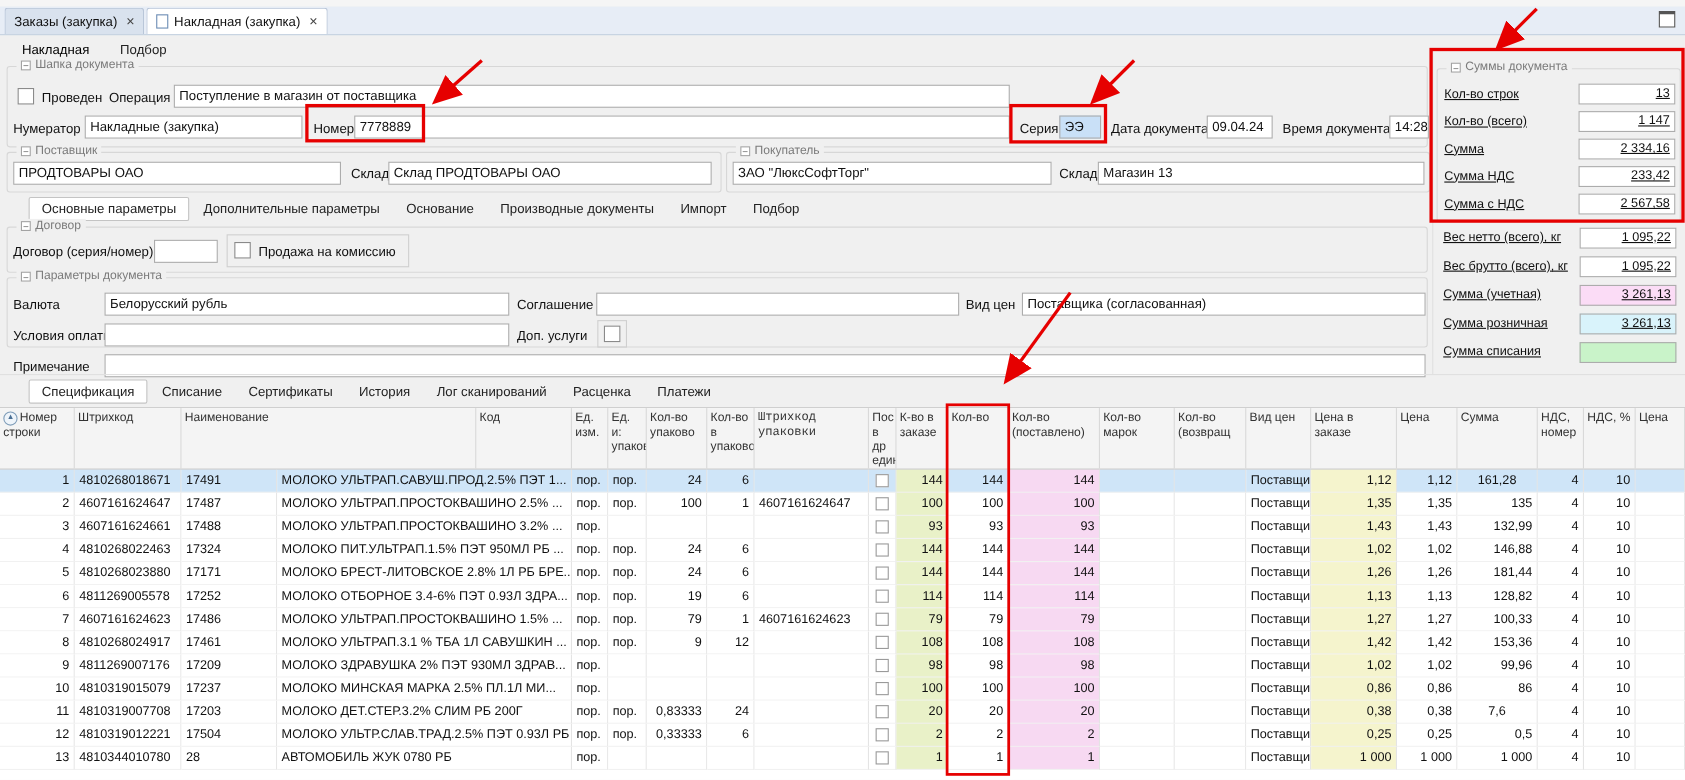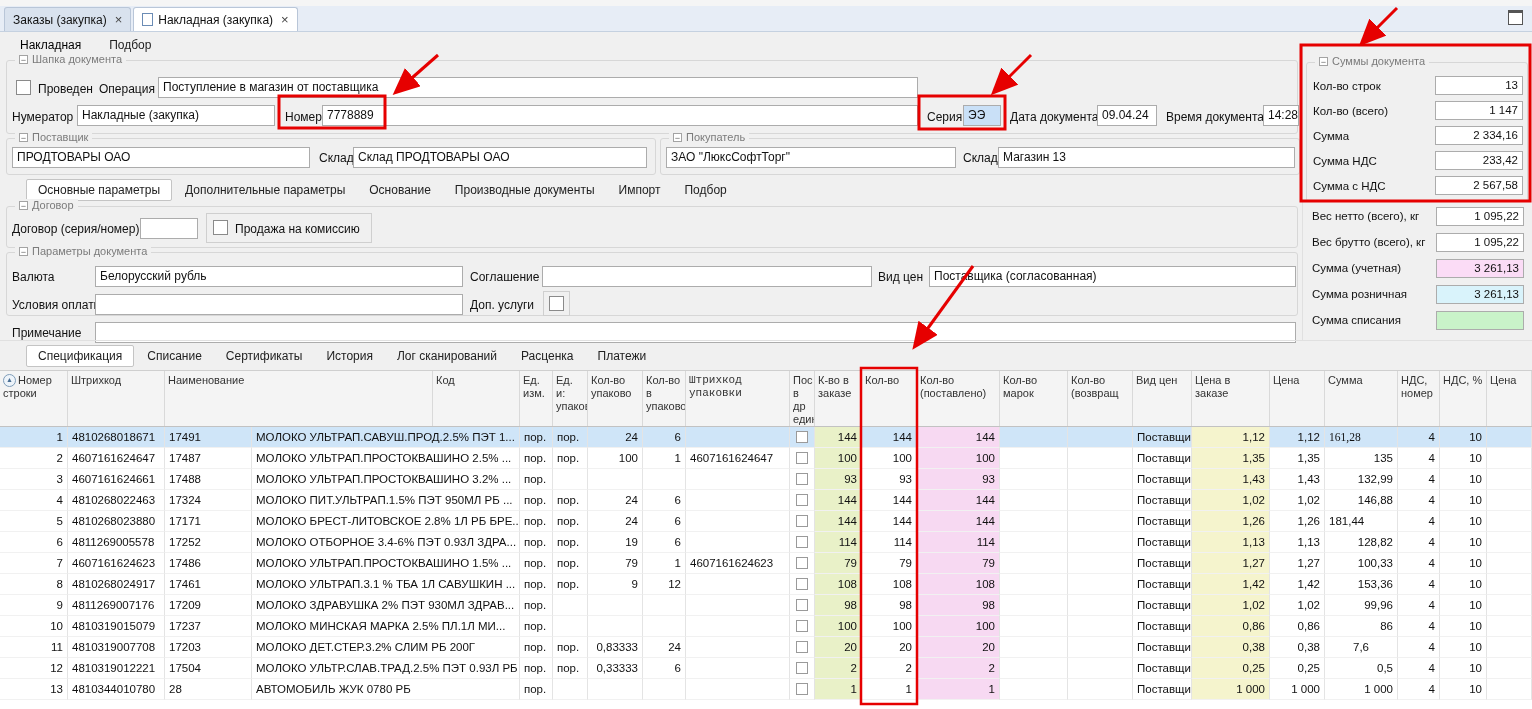--- a/index.html
+++ b/index.html
@@ -28,21 +28,21 @@
   .inp{position:absolute;height:21px;background:#fff;border:1px solid #acacac;font-size:12px;padding:0 4px;
        line-height:19px;white-space:nowrap;overflow:hidden;box-sizing:border-box;}
   .cb{position:absolute;width:15px;height:15px;background:#fff;border:1px solid #8a8a8a;box-sizing:border-box;}
   .panelbox{position:absolute;border:1px solid #cfcfcf;box-sizing:border-box;}
   .sep{position:absolute;background:#e0e0e0;}
   
   .ftabs{position:absolute;display:flex;align-items:center;gap:2px;padding-left:20px;}
   .ftab{padding:3px 11px;font-size:12px;color:#222;white-space:nowrap;}
   .ftab.active{background:#fff;border:1px solid #c4c4c4;border-radius:2px;}
   
-  .sumsbox{position:absolute;}
+  .sumsbox{position:absolute;text-decoration:underline;}
   .sumrow{display:flex;align-items:center;justify-content:space-between;height:25px;padding:0 4px 0 6px;}
   .sumrow.tall{height:26px;}
   .sumlbl{font-size:11.5px;color:#111;white-space:nowrap;}
   .suminp{width:88px;height:19px;border:1px solid #acacac;background:#fff;font-size:11.5px;text-align:right;
           padding:0 4px;line-height:17px;box-sizing:border-box;flex:none;}
   
   .gridwrap{position:absolute;left:0;top:370px;width:1532px;height:339px;background:#fff;border-top:1px solid #cfcfcf;box-sizing:border-box;}
   .ghead{position:absolute;left:0;top:0;width:1532px;height:56px;display:flex;background:#f4f4f4;
          border-bottom:1px solid #c2c2c2;box-sizing:border-box;}
   .hcell{box-sizing:border-box;border-right:1px solid #d9d9d9;padding:3px 3px;font-size:11px;color:#333;
@@ -269,21 +269,21 @@
             <span class="cbsm"></span>
           </div>
           <div class="gcell" style="width: 47px; text-align: right; background: rgb(233, 241, 200);">144</div>
           <div class="gcell" style="width: 55px; text-align: right;">144</div>
           <div class="gcell" style="width: 83px; text-align: right; background: rgb(247, 217, 242);">144</div>
           <div class="gcell" style="width: 68px; text-align: right;"></div>
           <div class="gcell" style="width: 65px; text-align: right;"></div>
           <div class="gcell" style="width: 59px;">Поставщи...</div>
           <div class="gcell" style="width: 78px; text-align: right; background: rgb(245, 244, 205);">1,12</div>
           <div class="gcell" style="width: 55px; text-align: right;">1,12</div>
-          <div class="gcell" style="width: 73px; text-align: left; font-family: Liberation Serif, serif;">161,28</div>
+          <div class="gcell" style="width: 73px; text-align: center;">161,28</div>
           <div class="gcell" style="width: 42px; text-align: right;">4</div>
           <div class="gcell" style="width: 47px; text-align: right;">10</div>
           <div class="gcell" style="width: 45px; text-align: right;"></div>
         </div>
         <div class="grow">
           <div class="gcell" style="width: 68px; text-align: right;">2</div>
           <div class="gcell" style="width: 97px;">4607161624647</div>
           <div class="gcell" style="width: 87px;">17487</div>
           <div class="gcell" style="width: 268px;">МОЛОКО УЛЬТРАП.ПРОСТОКВАШИНО 2.5% ...</div>
           <div class="gcell" style="width: 33px;">пор.</div>
@@ -373,21 +373,21 @@
             <span class="cbsm"></span>
           </div>
           <div class="gcell" style="width: 47px; text-align: right; background: rgb(233, 241, 200);">144</div>
           <div class="gcell" style="width: 55px; text-align: right;">144</div>
           <div class="gcell" style="width: 83px; text-align: right; background: rgb(247, 217, 242);">144</div>
           <div class="gcell" style="width: 68px; text-align: right;"></div>
           <div class="gcell" style="width: 65px; text-align: right;"></div>
           <div class="gcell" style="width: 59px;">Поставщи...</div>
           <div class="gcell" style="width: 78px; text-align: right; background: rgb(245, 244, 205);">1,26</div>
           <div class="gcell" style="width: 55px; text-align: right;">1,26</div>
-          <div class="gcell" style="width: 73px; text-align: left;">181,44</div>
+          <div class="gcell" style="width: 73px; text-align: right;">181,44</div>
           <div class="gcell" style="width: 42px; text-align: right;">4</div>
           <div class="gcell" style="width: 47px; text-align: right;">10</div>
           <div class="gcell" style="width: 45px; text-align: right;"></div>
         </div>
         <div class="grow">
           <div class="gcell" style="width: 68px; text-align: right;">6</div>
           <div class="gcell" style="width: 97px;">4811269005578</div>
           <div class="gcell" style="width: 87px;">17252</div>
           <div class="gcell" style="width: 268px;">МОЛОКО ОТБОРНОЕ 3.4-6% ПЭТ 0.93Л ЗДРА...</div>
           <div class="gcell" style="width: 33px;">пор.</div>

